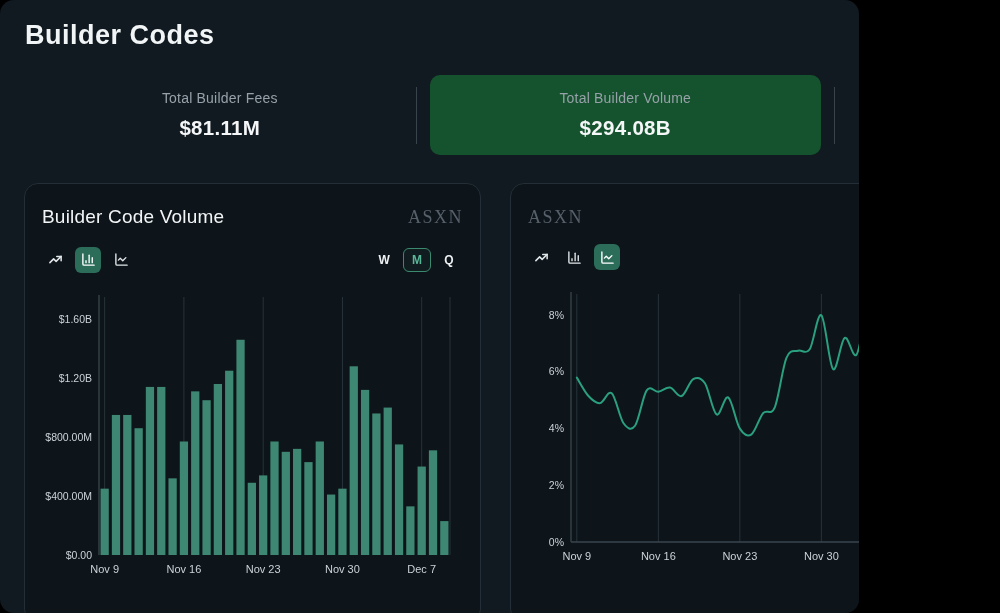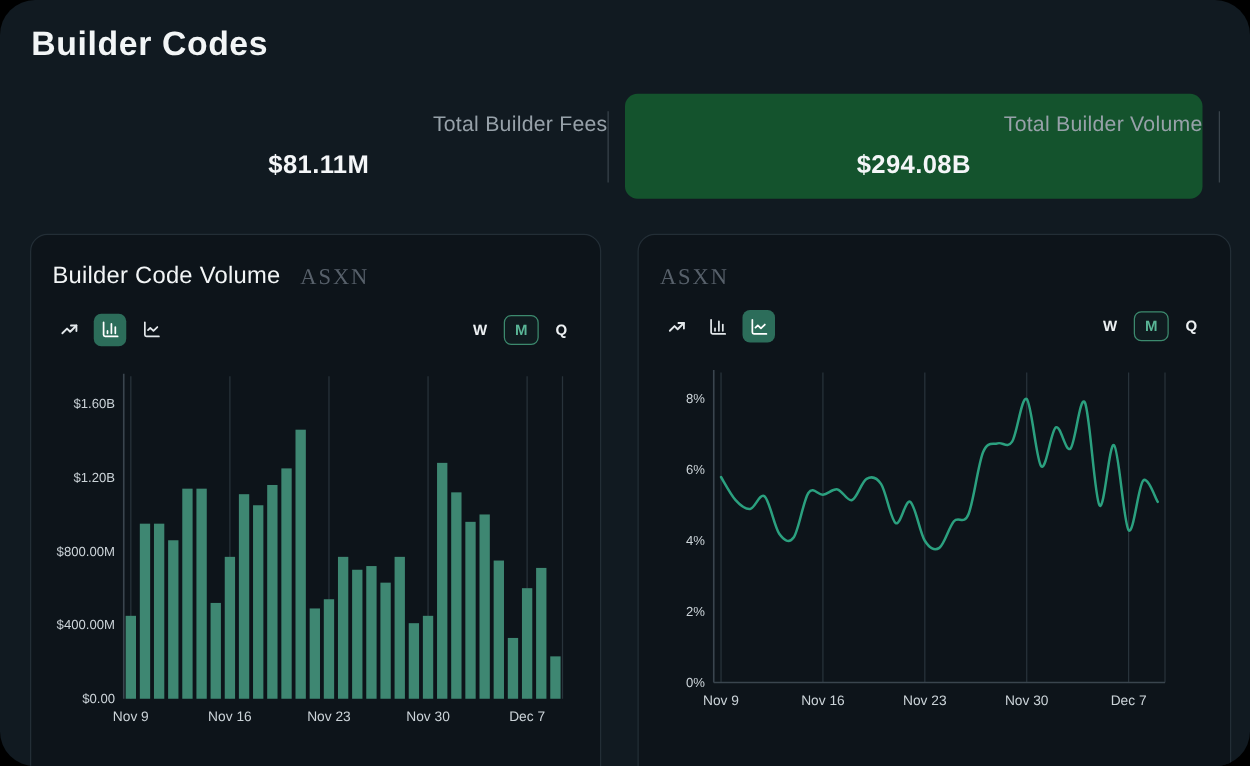--- a/index.html
+++ b/index.html
@@ -1,40 +1,40 @@
 <!DOCTYPE html>
 <html><head>
 <meta charset="utf-8">
 <style>
   html,body { margin:0; padding:0; background:#000; }
   body { font-family:"Liberation Sans", sans-serif; -webkit-font-smoothing:antialiased; }
   .app {
-    position:relative; width:1000px; height:613px;
-    background:#111A21; border-radius:28px; overflow:hidden;
+    position:relative; width:859px; height:613px;
+    background:#111A21; border-radius:14px; overflow:hidden;
   }
   .header { padding:20px 25px 0; }
   .page-title {
     margin:0; font-size:27px; font-weight:600; color:#F2F5F6; letter-spacing:0.5px;
   }
   
   .stats-row { display:flex; align-items:center; margin:24px 24px 0; }
   .stat { flex:1; text-align:center; padding:15px 0; border-radius:10px; cursor:pointer; }
   .stat.highlighted { background:#14532d; margin:0 13px; }
-  .stat-label { font-size:17px; color:#97A1A9; margin-bottom:10px; letter-spacing:0.2px;text-align:right; }
+  .stat-label { font-size:14px; color:#97A1A9; margin-bottom:10px; letter-spacing:0.2px; }
   .stat-value { font-size:20.5px; font-weight:700; color:#F4F6F8; letter-spacing:0.3px; }
   .vdivider { width:1px; height:57px; background:#39434B; flex:0 0 auto; }
   
   .panels { display:flex; gap:29px; margin:28px 24px 0; align-items:stretch; }
   .panel {
     box-sizing:border-box; background:#0D141A; border:1px solid #232E36;
     border-radius:14px; padding:20px 17px 0; height:440px;
   }
   .panel.left { width:457px; }
   .panel.right { width:475px; }
-  .panel-header { display:flex; justify-content:flex-start; gap:16px; }
+  .panel-header { display:flex; justify-content:space-between; gap:16px; }
   .panel-title { margin:0; font-size:19px; font-weight:500; color:#F2F5F6; line-height:1.4; letter-spacing:0.2px; }
   .watermark { font-family:"Liberation Serif", serif; font-size:18px; color:#57606A; letter-spacing:1.5px; padding-top:3px; flex:0 0 auto; }
   .toolbar { display:flex; justify-content:space-between; align-items:center; margin-top:16px; }
   .chart-type-group { display:flex; gap:7px; align-items:center; }
   .icon-btn {
     width:26px; height:26px; border-radius:6px; display:flex; align-items:center; justify-content:center;
     color:#E2E7EA; background:transparent; border:none; padding:0; cursor:pointer;
   }
   .icon-btn.selected { background:#2C6D5A; color:#FFFFFF; }
   .icon-btn svg { width:15px; height:15px; display:block; }

